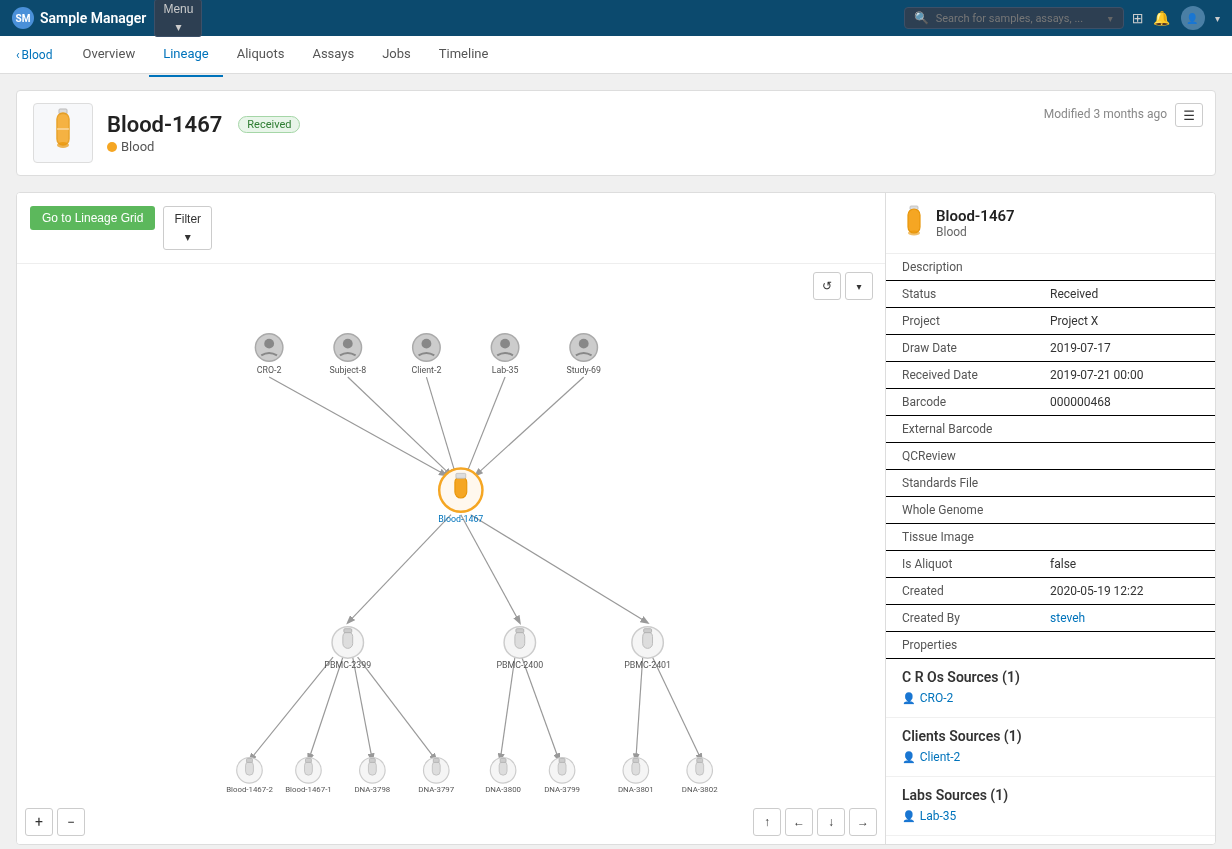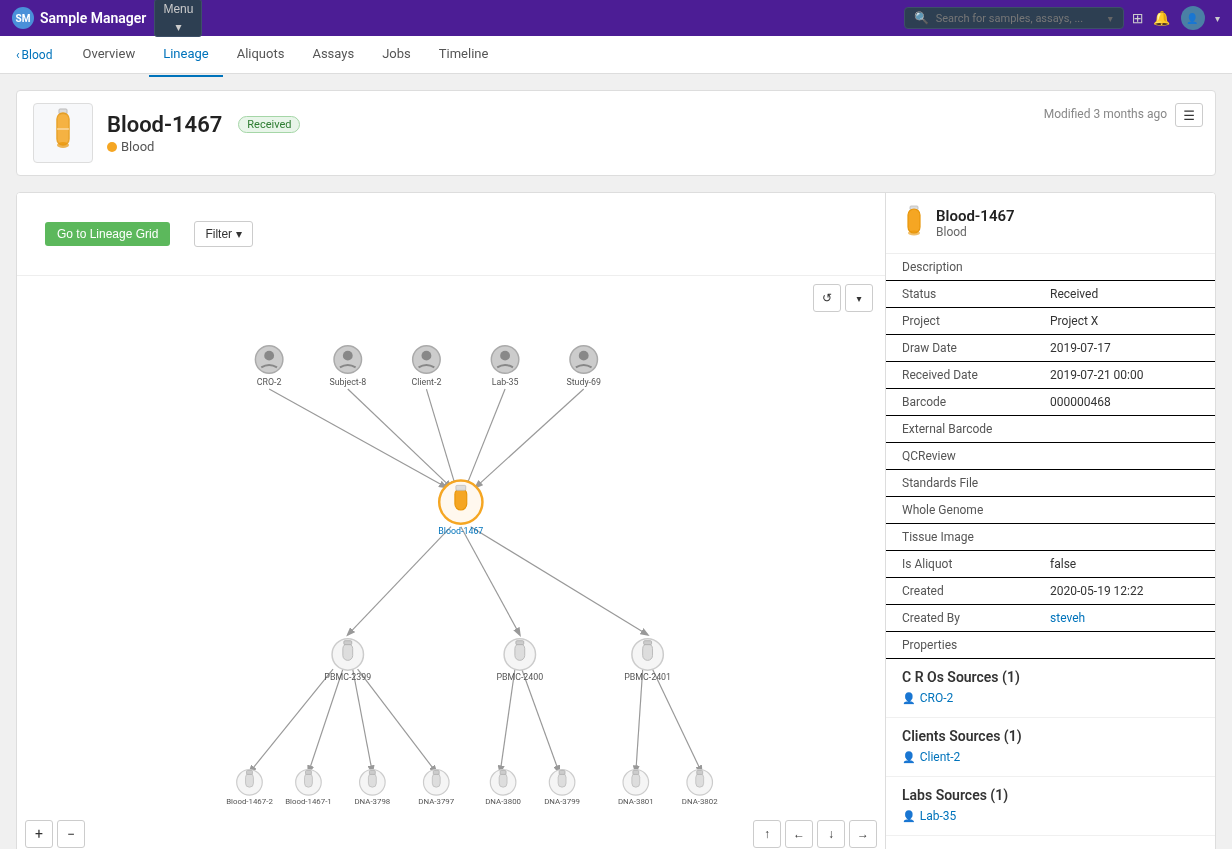--- a/index.html
+++ b/index.html
@@ -1,20 +1,20 @@
 <!DOCTYPE html>
 <html><head>
   <meta charset="utf-8">
   <style>
     * { box-sizing: border-box; margin: 0; padding: 0; }
     body { font-family: -apple-system, BlinkMacSystemFont, 'Segoe UI', Roboto, sans-serif; background: #f0f0f0; font-size: 13px; color: #333; }
 
     
     .top-nav {
-      background: #4c1d95;
+      background: #0c4a6e;
       height: 36px;
       display: flex;
       align-items: center;
       padding: 0 12px;
       gap: 8px;
     }
     .top-nav-logo {
       display: flex;
       align-items: center;
       gap: 6px;
@@ -206,24 +206,24 @@
     }
 
     
     .lineage-panel {
       flex: 1;
       position: relative;
       min-height: 650px;
       background: white;
     }
     .lineage-toolbar {
-      padding: 28px;
-      display: flex;
-      align-items: center;
-      gap: 24px;
+      padding: 13px;
+      display: flex;
+      align-items: flex-start;
+      gap: 8px;
       border-bottom: 1px solid #eee;
     }
     .btn-green {
       background: #5cb85c;
       color: white;
       border: none;
       border-radius: 3px;
       padding: 5px 12px;
       font-size: 12px;
       cursor: pointer;
@@ -232,20 +232,21 @@
       background: white;
       color: #333;
       border: 1px solid #ccc;
       border-radius: 3px;
       padding: 5px 10px;
       font-size: 12px;
       cursor: pointer;
       display: flex;
       align-items: center;
       gap: 4px;
+      flex-direction: column;
     }
     .lineage-canvas {
       position: relative;
       width: 100%;
       height: 580px;
       overflow: hidden;
     }
     .lineage-controls-tr {
       position: absolute;
       top: 8px;

